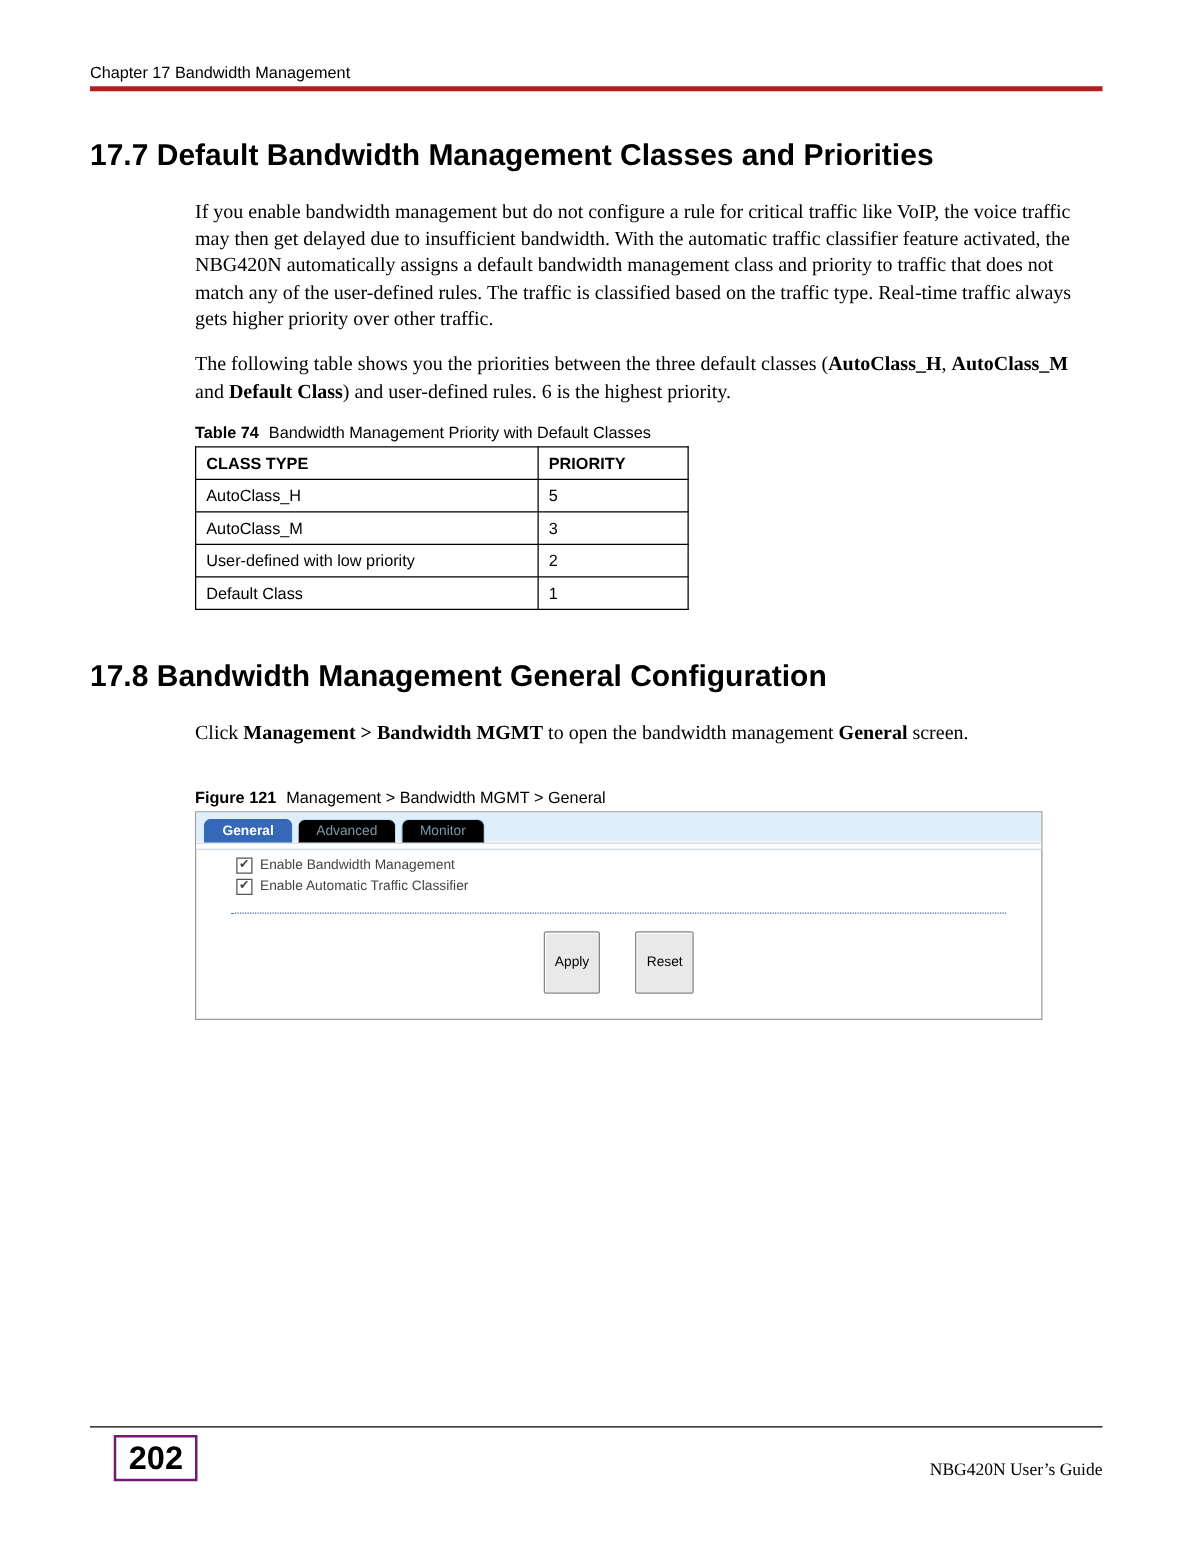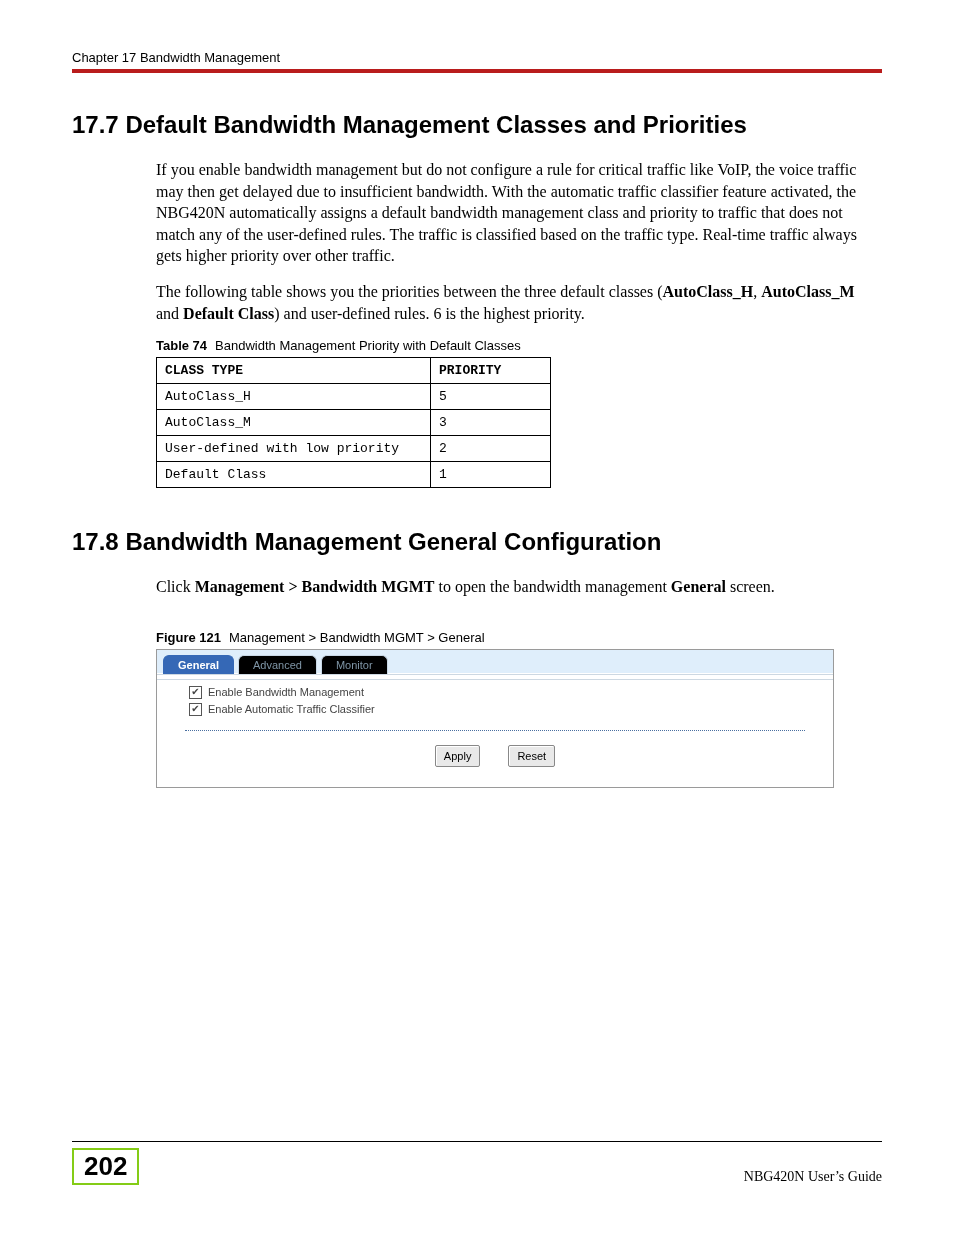--- a/index.html
+++ b/index.html
@@ -40,21 +40,21 @@
       font-size: 13px;
       margin-bottom: 4px;
     }
     .table-caption .cap-label, .figure-caption .cap-label {
       font-weight: bold;
       margin-right: 8px;
     }
     table.priority-table {
       border-collapse: collapse;
       width: 395px;
-      font-family: Liberation Mono, monospace;
+      font-family: Liberation Sans, sans-serif;
       font-size: 13px;
       margin-bottom: 40px;
       border-radius: 23px;
     }
     table.priority-table th, table.priority-table td {
       border: 1px solid #000;
       padding: 5px 8px;
       text-align: left;
       vertical-align: middle;
     }
@@ -137,21 +137,21 @@
     }
     .button-row {
       display: flex;
       justify-content: center;
       gap: 28px;
       padding: 6px 0 20px 0;
     }
     .btn {
       font-size: 11px;
       font-family: Arial, sans-serif;
-      padding: 4px 8px;
+      padding: 18px 8px;
       background: #e9e9e9;
       border: 1px solid #888;
       border-radius: 2px;
       box-shadow: inset 1px 1px 0 #fff;
     }
     .footer-area {
       position: absolute;
       left: 72px;
       right: 72px;
       bottom: 50px;
@@ -162,23 +162,24 @@
     }
     .footer-row {
       display: flex;
       justify-content: space-between;
       align-items: flex-end;
     }
     .page-number-box {
       font-family: Arial, Helvetica, sans-serif;
       font-size: 26px;
       font-weight: bold;
-      border: 2px solid #84cc16;
+      border: 2px solid #701a75;
       padding: 2px 10px;
       line-height: 1.1;
+      margin-left: 19px;
     }
     .guide-name {
       font-size: 14px;
     }
   </style>
 </head>
 <body>
 
 <div class="running-header">Chapter 17 Bandwidth Management</div>
 

